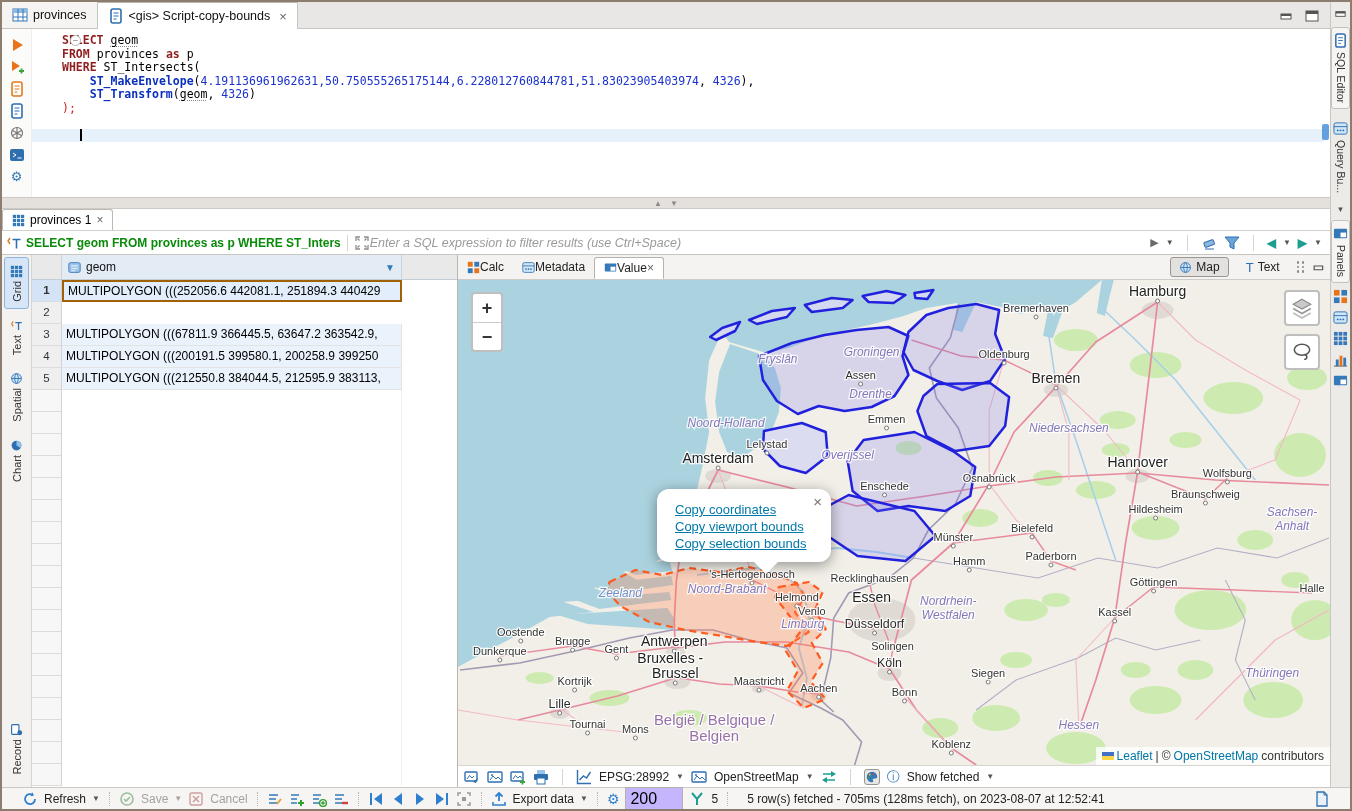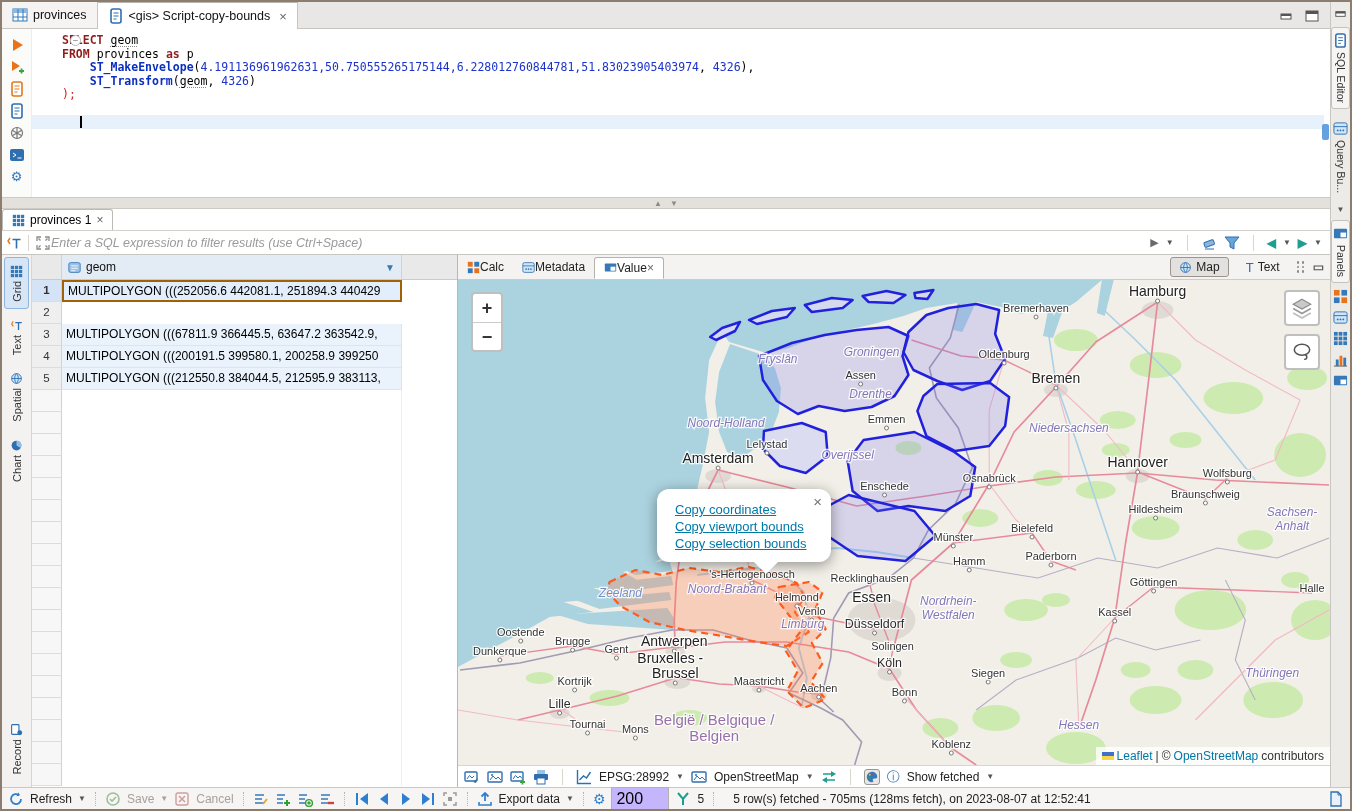--- a/index.html
+++ b/index.html
@@ -96,21 +96,21 @@
   
   #maptools{left:456px;top:763px;width:872px;height:22px;background:#fff;border-top:1px solid #d8d4d0;display:flex;align-items:center;gap:7px;font-size:12px;color:#222;padding:0 6px}
   .mico{width:16px;height:16px;display:inline-block}
   .boxed{border:1px solid #9a968f;background:#e8e7e5;border-radius:3px;padding:1px}
   
   #rightstrip{left:1328px;top:0;width:20px;height:785px;background:#edebe8;border-left:1px solid #c9c5c1;display:flex;flex-direction:column;align-items:center;padding-top:4px;gap:6px}
   .rs-tab{display:flex;flex-direction:column;align-items:center;gap:4px;padding:5px 1px;border:1px solid #c5c1bc;border-radius:3px;background:#f6f5f3}
   .rs-tab .vt{writing-mode:vertical-rl;font-size:10.5px;color:#333;white-space:nowrap}
   .ric{width:15px;height:15px;display:inline-block}
   
-  #statusbar{left:0;top:785px;width:1348px;height:22px;background:#f7f5f3;border-top:1px solid #cbc7c2;display:flex;align-items:center;gap:6px;font-size:12px;color:#222;padding:0 6px}
+  #statusbar{left:0;top:785px;width:1348px;height:22px;background:#f7f5f3;border-top:1px solid #cbc7c2;display:flex;align-items:center;gap:6px;font-size:12px;color:#222;padding:0 20px}
   .sbsep{width:1px;height:14px;border-left:1px dotted #b9b5b0;margin:0 3px}
   .gray{color:#a5a19c}
   #fetchsize{width:58px;height:24px;border:1px solid #b5b1ac;font-size:16px;padding:0 4px;background:#c4b5fd}
   #sb-msg{margin-left:10px;white-space:nowrap}
   #sb-right{margin-left:auto}
 </style>
 </head>
 <body>
 
 <div id="app">
@@ -170,20 +170,21 @@
           <path d="M8.5 11h4" stroke="#fff"></path>
         </svg></i>
     <span style="color:#3579b8;font-size:13px">⚙</span>
     <span style="color:#9a968f;font-size:9px;letter-spacing:1px">....</span>
   </div>
 
   <div id="editor" class="abs">
     <div id="sql-lines" class="code-area">
         <div class="code-line"><span class="fold">−</span><span class="k">SELECT</span><span> </span><span class="e">geom</span></div>
         <div class="code-line"><span class="k">FROM</span><span> provinces </span><span class="k">as</span><span> p</span></div>
+        <div class="code-line"><span class="k">WHERE</span><span> ST_Intersects(</span></div>
         <div class="code-line"><span>    </span><span class="f">ST_MakeEnvelope</span><span>(</span><span class="n">4.191136961962631,50.750555265175144,6.228012760844781,51.83023905403974</span><span>, </span><span class="n">4326</span><span>),</span></div>
         <div class="code-line"><span>    </span><span class="f">ST_Transform</span><span>(</span><span class="e">geom</span><span>, </span><span class="n">4326</span><span>)</span></div>
         <div class="code-line"><span class="r">);</span></div>
         <div class="code-line"></div>
         <div class="code-line current"><span class="cursor"></span></div>
       </div>
   </div>
   <div id="scrollmark" class="abs"></div>
 
   <div id="divider" class="abs">
@@ -209,20 +210,21 @@
       <span>provinces 1</span>
       <span class="close" style="color:#666">×</span>
     </div>
   </div>
 
   <div id="filterbar" class="abs">
     <i class="gic" style="margin-left:4px"><svg viewBox="0 0 16 16" fill="none">
           <path d="M4 3L2 6l2 3" stroke="#e07a1f" stroke-width="1.4"></path>
           <path d="M6.5 4.5h8M10.5 4.5v9" stroke="#2f6fb0" stroke-width="1.6"></path>
         </svg></i>
+    <span id="filter-sql">SELECT geom FROM provinces as p WHERE ST_Inters</span>
     <span class="vsep"></span>
     <i class="gic"><svg viewBox="0 0 16 16" fill="none" stroke="#8a8a8a" stroke-width="1.3">
           <path d="M6 2H2v4M10 2h4v4M14 10v4h-4M2 10v4h4M5.5 5.5l-2-2M10.5 5.5l2-2M10.5 10.5l2 2M5.5 10.5l-2 2"></path>
         </svg></i>
     <span id="filter-placeholder">Enter a SQL expression to filter results (use Ctrl+Space)</span>
     <div id="filter-right">
       <span style="color:#6a6a6a;font-size:11px">▶</span>
       <span class="carr">▼</span>
       <span class="vsep"></span>
       <i class="gic"><svg viewBox="0 0 16 16">

